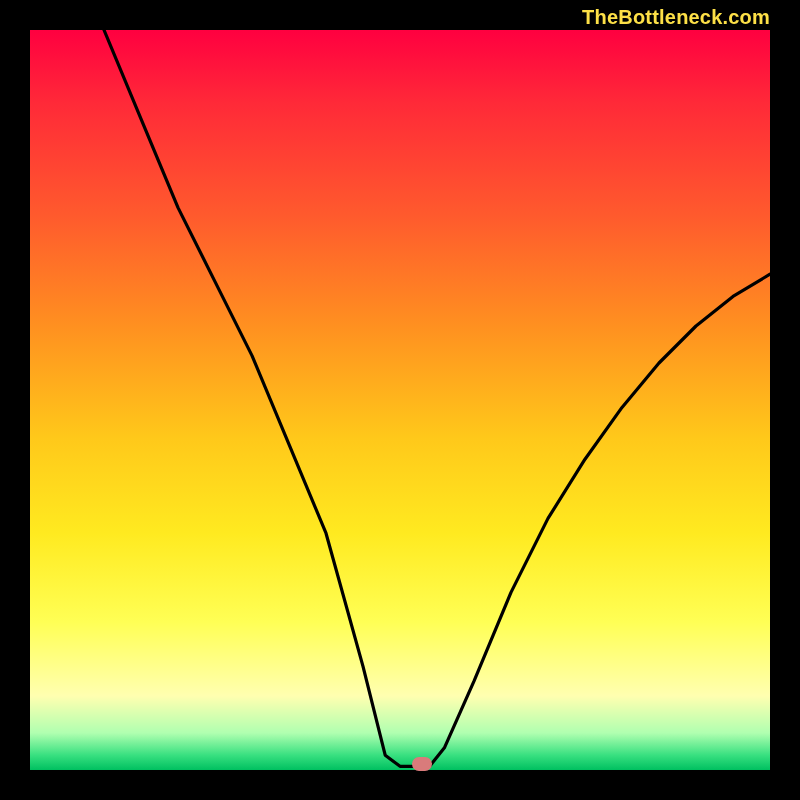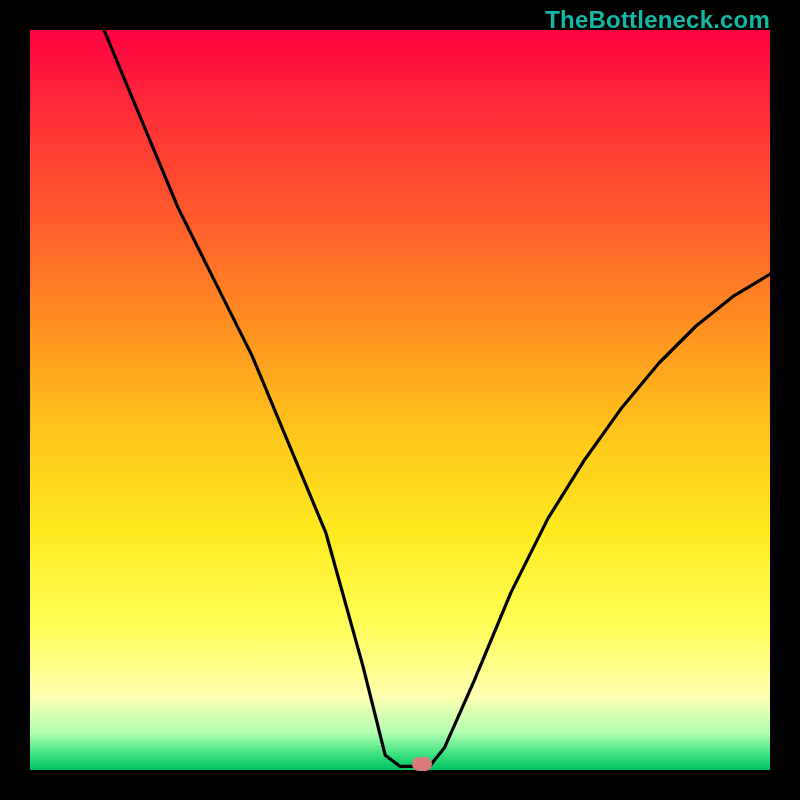--- a/index.html
+++ b/index.html
@@ -41,23 +41,23 @@
     left: 0;
     top: 0;
     width: 740px;
     height: 740px;
   }
   .attribution {
     position: absolute;
     top: 6px;
     right: 30px;
     font-family: Arial, Helvetica, sans-serif;
-    font-size: 24px;
+    font-size: 20px;
     font-weight: bold;
-    color: #14b8a6;
+    color: #fde047;
     letter-spacing: 0.2px;
   }
   .marker {
     position: absolute;
     width: 20px;
     height: 14px;
     background: #d97b7b;
     border-radius: 7px;
   }
 </style>

